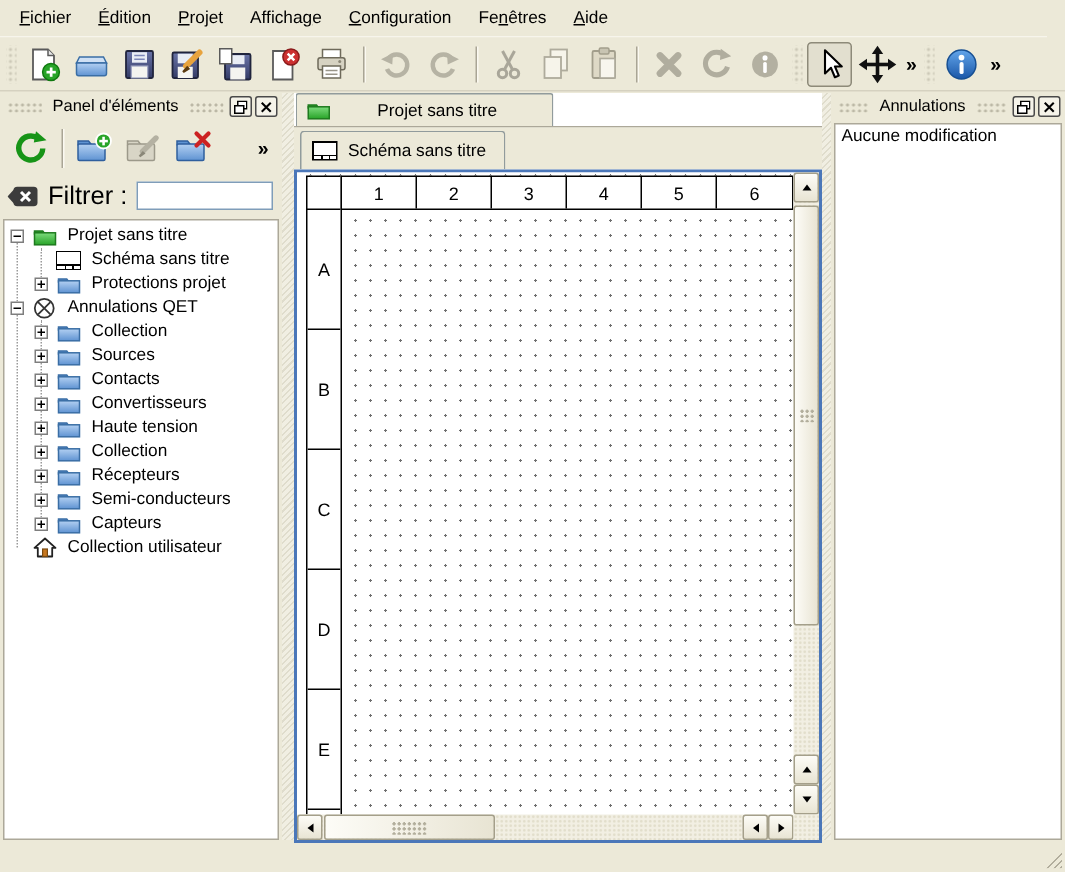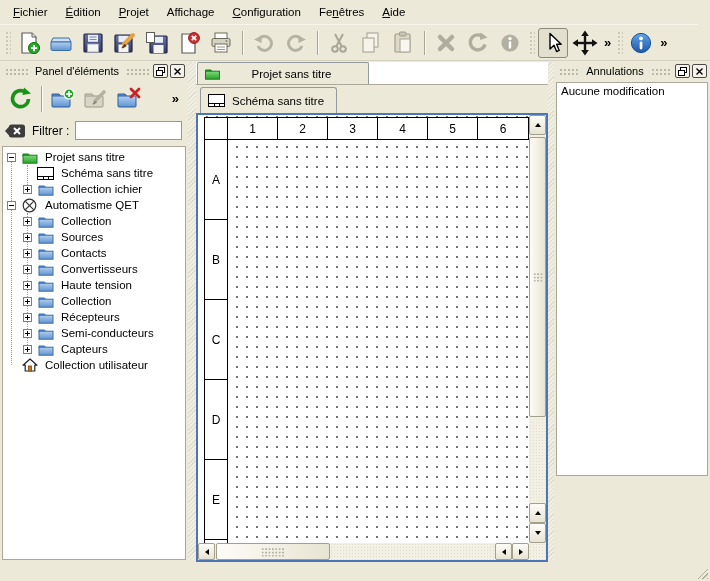--- a/index.html
+++ b/index.html
@@ -335,21 +335,21 @@
   </div>
 
   <div class="lp-filter">
     <span style="display:flex;">
         <svg width="21" height="16" viewBox="0 0 21 16">
           <polygon points="0,8 5,2.5 5,13.5" fill="#3c3c3c"></polygon>
           <rect x="4" y="1.5" width="16" height="13" rx="2.5" fill="#3c3c3c"></rect>
           <path d="M9 5 L15 11 M15 5 L9 11" stroke="#fff" stroke-width="2"></path>
         </svg>
       </span>
-    <span style="font-size:12px;">Filtrer :</span>
+    <span style="font-size:17px;">Filtrer :</span>
     <input class="filter-input" type="text" value="" style="">
   </div>
 
   <div class="tree">
     <div class="guide" style="left:8px;top:10px;height:208px;"></div>
     <div class="guide" style="left:24px;top:18px;height:24px;"></div>
     <div class="guide" style="left:24px;top:66px;height:136px;"></div>
   <div class="tree-row lvl0">
         <span class="exp minus"></span>
         <span class="t-icon">
@@ -373,32 +373,32 @@
         <span class="t-label">Schéma sans titre</span>
       </div>
       <div class="tree-row lvl1">
         <span class="exp plus"></span>
         <span class="t-icon">
           <svg width="16" height="13" viewBox="0 0 16 13">
             <path d="M1 3 h5.5 l1.5 2 H1 Z" fill="#5f93d2" stroke="#3a6ea5" stroke-width="1"></path>
             <rect x="1" y="4.2" width="14" height="8" fill="url(#g-blue)" stroke="#3a6ea5" stroke-width="1"></rect>
           </svg>
         </span>
-        <span class="t-label">Collection ichier</span>
+        <span class="t-label">Protections projet</span>
       </div>
       <div class="tree-row lvl0">
         <span class="exp minus"></span>
         <span class="t-icon">
           <svg width="15" height="15" viewBox="0 0 15 15">
             <circle cx="7.5" cy="7.5" r="6.3" fill="#fff" stroke="#333" stroke-width="1.2"></circle>
             <line x1="3.4" y1="3.4" x2="11.6" y2="11.6" stroke="#333" stroke-width="1.2"></line>
             <line x1="11.6" y1="3.4" x2="3.4" y2="11.6" stroke="#333" stroke-width="1.2"></line>
           </svg>
         </span>
-        <span class="t-label">Automatisme QET</span>
+        <span class="t-label">Annulations QET</span>
       </div>
       <div class="tree-row lvl1">
         <span class="exp plus"></span>
         <span class="t-icon">
           <svg width="16" height="13" viewBox="0 0 16 13">
             <path d="M1 3 h5.5 l1.5 2 H1 Z" fill="#5f93d2" stroke="#3a6ea5" stroke-width="1"></path>
             <rect x="1" y="4.2" width="14" height="8" fill="url(#g-blue)" stroke="#3a6ea5" stroke-width="1"></rect>
           </svg>
         </span>
         <span class="t-label">Collection</span>
@@ -566,21 +566,21 @@
     <span class="sb-btn" style="right:17px;">
         <span class="arr left"></span>
       </span>
     <span class="sb-btn" style="right:0;">
         <span class="arr right"></span>
       </span>
   </div>
   <div class="sb-corner track"></div>
 </div>
 
-<div class="dock" style="left:554px;top:62px;width:156px;height:414px;">
+<div class="dock" style="left:554px;top:62px;width:156px;height:498px;">
   <div class="dock-title">
     <span class="dt-dots"></span>
     <span class="dt-label">Annulations</span>
     <span class="dt-dots"></span>
     <span class="dock-btn">
         <svg width="9" height="9" viewBox="0 0 9 9">
           <rect x="2.5" y="0.5" width="6" height="5" fill="#fff" stroke="#000"></rect>
           <rect x="0.5" y="3.5" width="6" height="5" fill="#fff" stroke="#000"></rect>
         </svg>
       </span>

